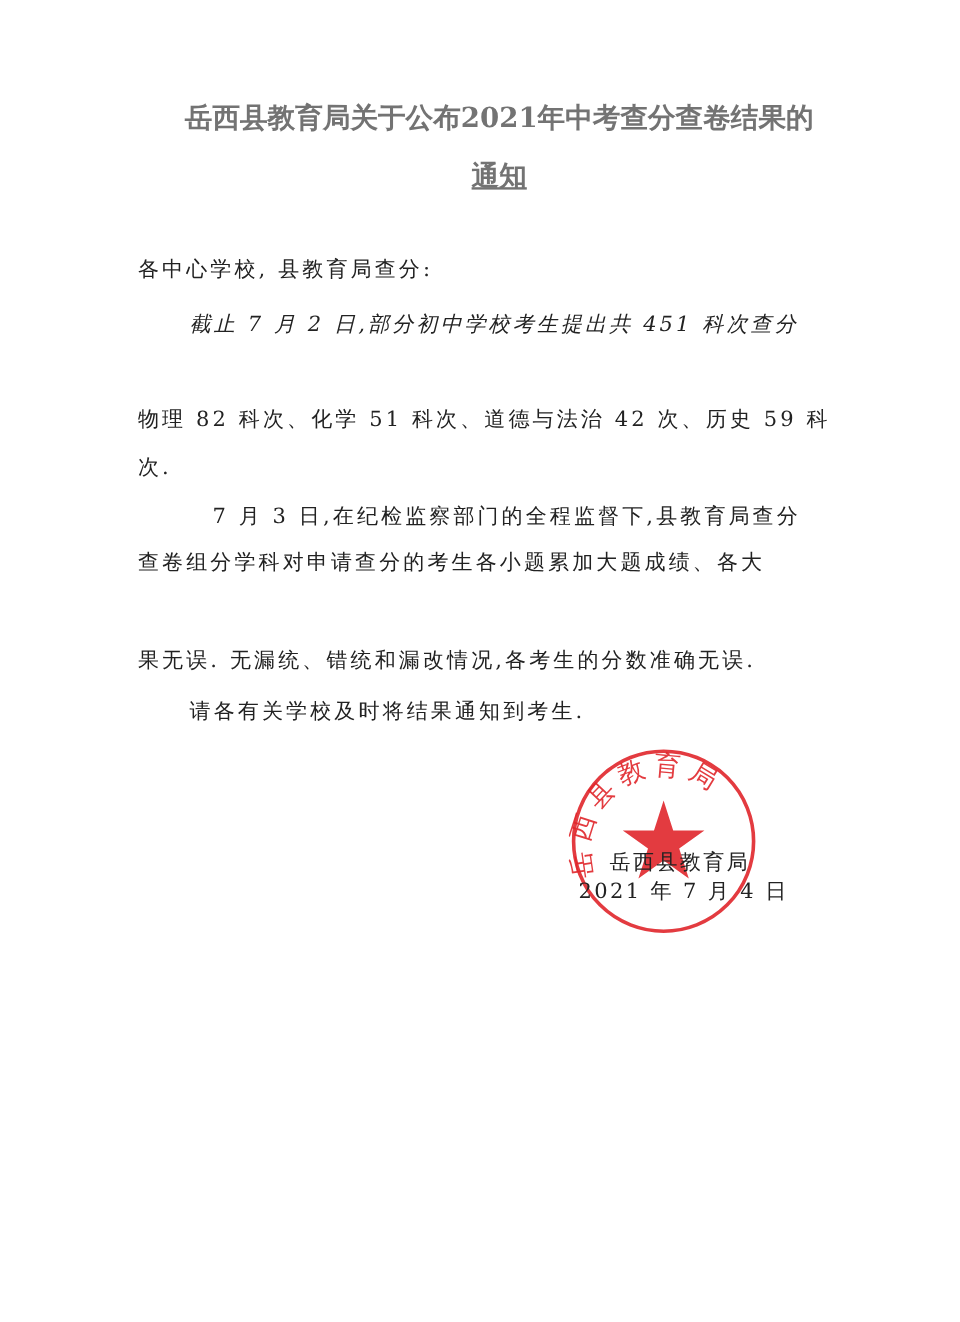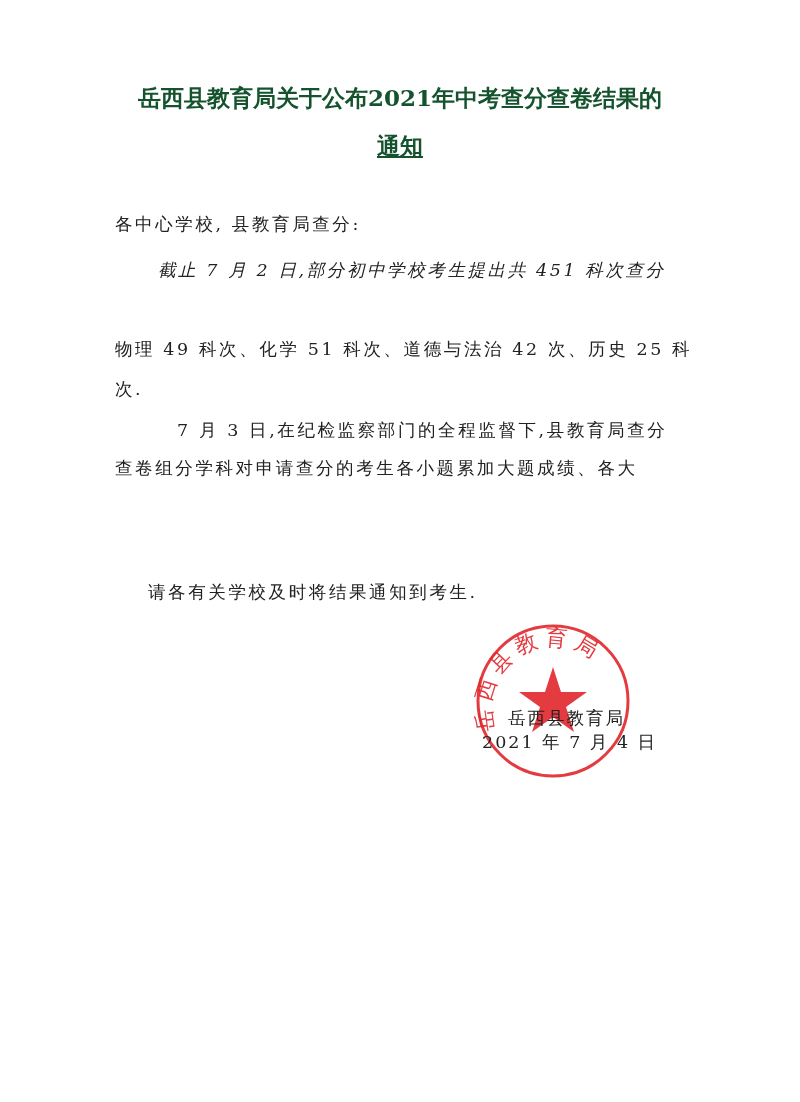--- a/index.html
+++ b/index.html
@@ -1,46 +1,47 @@
 <!DOCTYPE html>
 <html><head>
 <meta charset="utf-8">
 <style>
   html, body { margin: 0; padding: 0; background: #ffffff; }
   body { width: 800px; height: 1102px; position: relative; overflow: hidden;
          font-family: "DejaVu Serif", "Liberation Serif", serif; color: #1a1a1a; }
   .page { position: absolute; left: 0; top: 0; width: 800px; height: 1102px; }
-  .title { position: absolute; left: 100px; width: 600px; text-align: center;
+  .title { position: absolute; left: 116px; width: 600px; text-align: center;
            font-family: "DejaVu Serif", "Liberation Serif", serif; font-weight: bold;
-           font-size: 23px; color: #14532d; letter-spacing: 0px; }
+           font-size: 23px; color: #737373; letter-spacing: 0px; }
   .title.l1 { top: 83px; }
   .title.l2 { top: 131px; text-decoration: underline; }
   .line { position: absolute; left: 115px; font-size: 17.5px; color: #222;
           white-space: nowrap; letter-spacing: 2.6px; }
   .sig { position: absolute; font-size: 17.5px; color: #222; white-space: nowrap; letter-spacing: 2px; }
   .seal { position: absolute; left: 474px; top: 622px; width: 158px; height: 158px; }
 </style>
 </head>
 <body>
 
 <div class="page">
 
   <div class="title l1">岳西县教育局关于公布2021年中考查分查卷结果的</div>
   <div class="title l2">通知</div>
 
   <div class="line" style="top:212px;">各中心学校, 县教育局查分:</div>
 
   <div class="line" style="top:258px; left:158px;font-style:italic;">截止 7 月 2 日,部分初中学校考生提出共 451 科次查分</div>
-  <div class="line" style="top:337px;">物理 49 科次、化学 51 科次、道德与法治 42 次、历史 25 科</div>
+  <div class="line" style="top:337px;">物理 82 科次、化学 51 科次、道德与法治 42 次、历史 59 科</div>
   <div class="line" style="top:377px;">次.</div>
 
   <div class="line" style="top:418px; left:177px;">7 月 3 日,在纪检监察部门的全程监督下,县教育局查分</div>
   <div class="line" style="top:456px;">查卷组分学科对申请查分的考生各小题累加大题成绩、各大</div>
+  <div class="line" style="top:538px;">果无误. 无漏统、错统和漏改情况,各考生的分数准确无误.</div>
 
-  <div class="line" style="top:580px; left:148px;">请各有关学校及时将结果通知到考生.</div>
+  <div class="line" style="top:580px; left:158px;">请各有关学校及时将结果通知到考生.</div>
 
   <svg class="seal" viewBox="0 0 158 158">
     <circle cx="79" cy="79" r="75" fill="none" stroke="#e0262b" stroke-width="3" opacity="0.9"></circle>
     <defs>
       <path id="sealArc" d="M 22 110 A 62 62 0 1 1 136 110"></path>
     </defs>
     <text font-size="22" fill="#e0262b" font-family="DejaVu Sans, sans-serif" letter-spacing="6" opacity="0.9">
       <textPath href="#sealArc" startOffset="2">岳西县教育局</textPath>
     </text>
     <polygon fill="#e0262b" opacity="0.9" points="79,45 87,70 113,70 92,85 100,110 79,95 58,110 66,85 45,70 71,70"></polygon>

